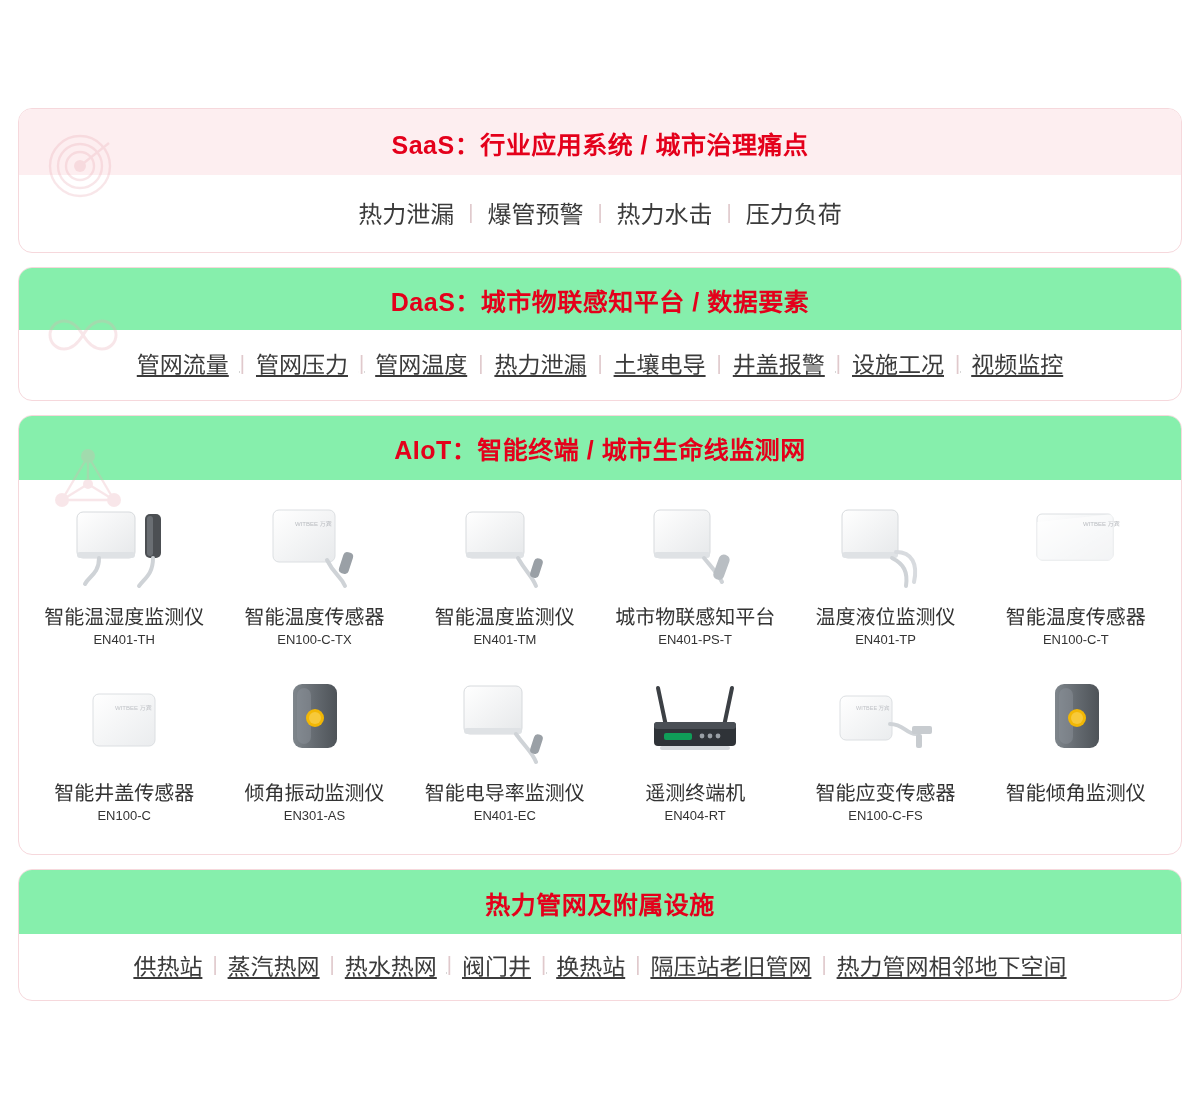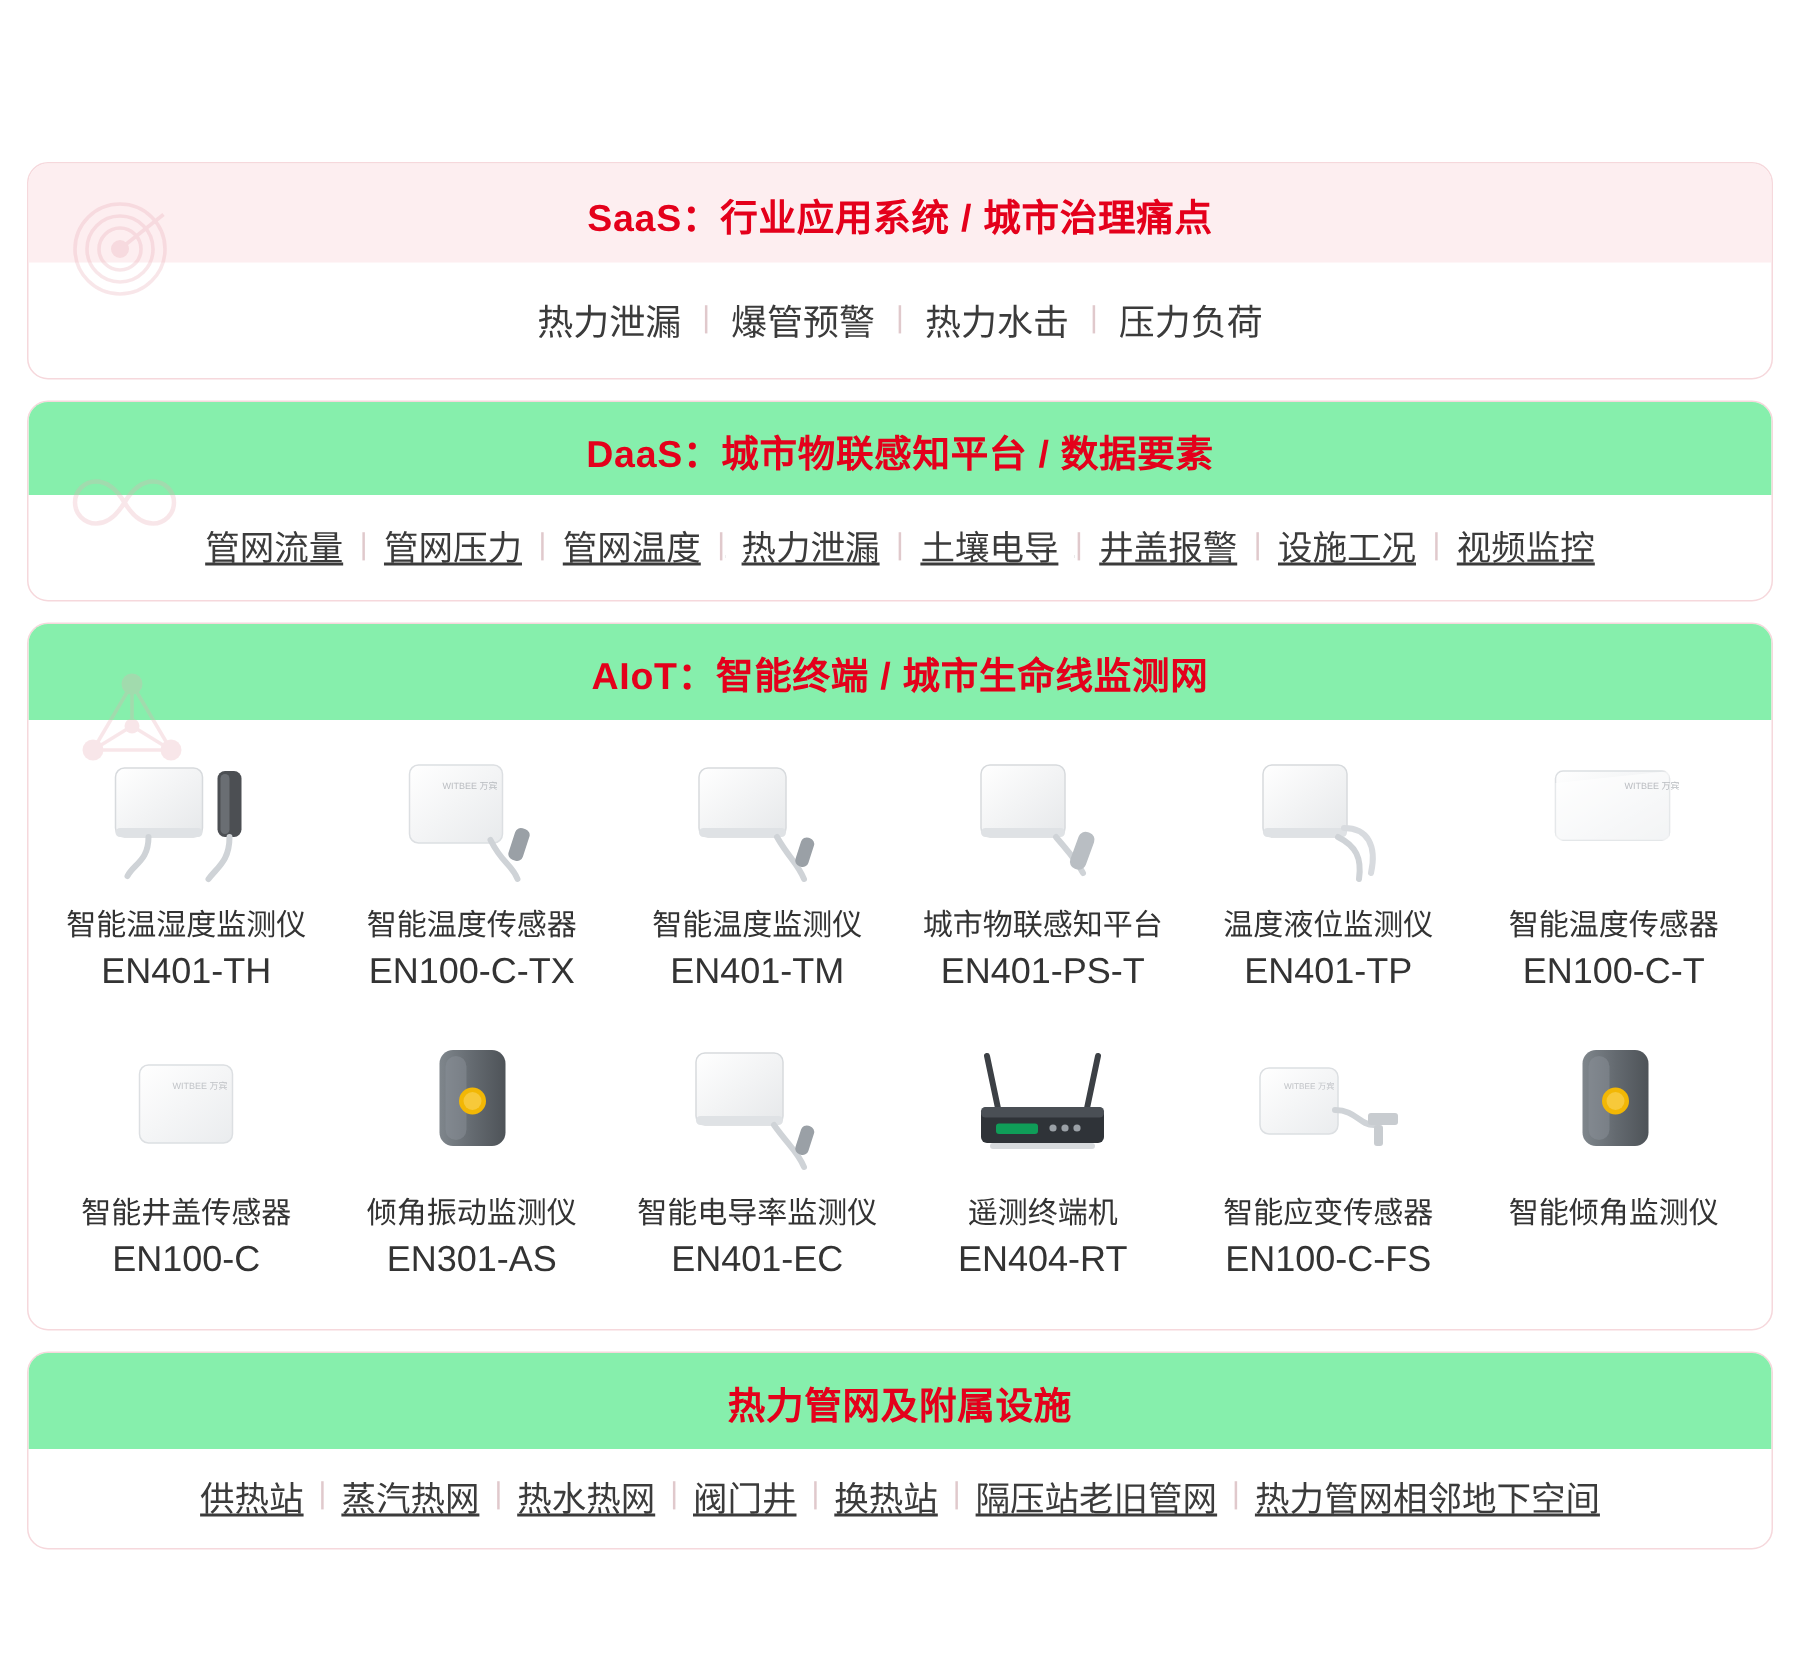--- a/index.html
+++ b/index.html
@@ -108,21 +108,21 @@
     margin-bottom: 10px;
   }
   .device-img svg { display: block; }
   .device-name {
     font-size: 20px;
     color: #333;
     line-height: 1.35;
     white-space: nowrap;
   }
   .device-model {
-    font-size: 24px;
+    font-size: 13px;
     color: #333;
     line-height: 1.45;
     white-space: nowrap;
   }
 
   
   #pipe .panel-head { padding: 15px 0 13px; font-family: Liberation Serif, serif; }
   #pipe .panel-body { padding: 14px 0 18px; }
   #pipe .tag-row { font-size: 23px; text-decoration: underline; }
   #pipe .tag-row .tag { padding: 0 10px; }

